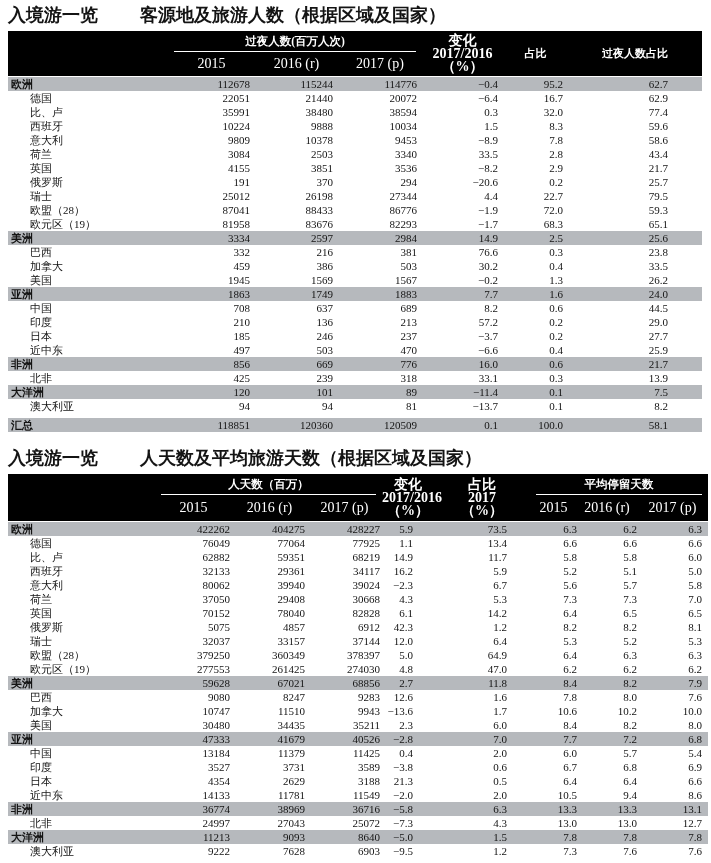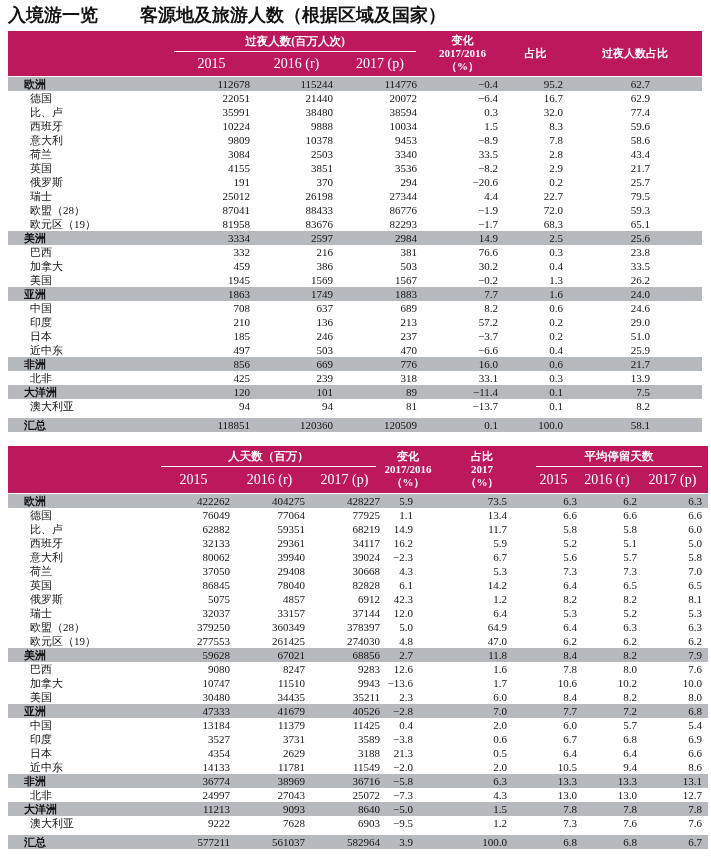--- a/index.html
+++ b/index.html
@@ -7,46 +7,46 @@
   .page{width:711px;box-sizing:border-box;padding:3px 0 0 8px;}
 
   .tbl-title{font-size:18px;font-weight:700;margin:0 0 4px 0;white-space:nowrap;}
   .tbl-title .t-desc{margin-left:42px;}
   .block2{margin-top:14px;}
 
   table.rpt{border-collapse:collapse;table-layout:fixed;}
   #t0{width:694px;}
   #t1{width:700px;}
 
-  thead th{background:#be185d;color:#ffffff;font-weight:400;font-size:11px;
+  thead th{background:#000000;color:#ffffff;font-weight:400;font-size:11px;
            padding:0;vertical-align:middle;text-align:center;}
   .g-label{display:block;margin:4px 6px 0 6px;padding:0 0 3px 0;
            border-bottom:1px solid #ffffff;text-align:center;font-weight:700;
            font-size:11.5px;line-height:13px;}
   .th-year{font-size:14px;}
   #t0 .h-years th{height:24px;}
   #t1 .h-years th{height:26px;}
-  .th-stack div{line-height:13px;font-weight:700;font-size:11px;}
+  .th-stack div{line-height:13px;font-weight:700;font-size:14px;}
   .th-mid div{font-weight:700;font-size:11px;}
 
   tbody td{font-size:11px;height:14px;line-height:14px;padding:0;
            text-align:right;white-space:nowrap;overflow:hidden;}
-  td.name{text-align:left;padding-left:16px;font-weight:700;}
+  td.name{text-align:left;padding-left:3px;font-weight:700;}
   tr.row-country td.name{padding-left:22px;font-weight:400;}
   tr.row-region td,tr.row-total td{background:#b6b9bd;}
   tr.spacer td{height:5px;background:#ffffff;}
   tbody tr:first-child td{border-top:1px solid #ffffff;}
 
   
   #t0 td:nth-child(2){padding-right:5px;text-align:right;}
   #t0 td:nth-child(3){padding-right:5px;}
   #t0 td:nth-child(4){padding-right:5px;}
   #t0 td:nth-child(5){padding-right:5px;margin-top:12px;}
   #t0 td:nth-child(6){padding-right:5px;}
-  #t0 td:nth-child(7){padding-right:52px;text-align:right;}
+  #t0 td:nth-child(7){padding-right:34px;text-align:right;}
 
   
   #t1 td:nth-child(2){padding-right:2px;}
   #t1 td:nth-child(3){padding-right:2px;}
   #t1 td:nth-child(4){padding-right:2px;}
   #t1 td:nth-child(5){padding-right:21px;}
   #t1 td:nth-child(6){padding-right:23px;}
   #t1 td:nth-child(7){padding-right:0;}
   #t1 td:nth-child(8){padding-right:0;}
   #t1 td:nth-child(9){padding-right:6px;}
@@ -240,39 +240,39 @@
             <td>1.6</td>
             <td>24.0</td>
           </tr>
           <tr class="row-country">
             <td class="name">中国</td>
             <td>708</td>
             <td>637</td>
             <td>689</td>
             <td>8.2</td>
             <td>0.6</td>
-            <td>24.6</td>
+            <td>44.5</td>
           </tr>
           <tr class="row-country">
             <td class="name">印度</td>
             <td>210</td>
             <td>136</td>
             <td>213</td>
             <td>57.2</td>
             <td>0.2</td>
             <td>29.0</td>
           </tr>
           <tr class="row-country">
             <td class="name">日本</td>
             <td>185</td>
             <td>246</td>
             <td>237</td>
             <td>−3.7</td>
             <td>0.2</td>
-            <td>51.0</td>
+            <td>27.7</td>
           </tr>
           <tr class="row-country">
             <td class="name">近中东</td>
             <td>497</td>
             <td>503</td>
             <td>470</td>
             <td>−6.6</td>
             <td>0.4</td>
             <td>25.9</td>
           </tr>
@@ -322,20 +322,23 @@
             <td>120509</td>
             <td>0.1</td>
             <td>100.0</td>
             <td>58.1</td>
           </tr>
         </tbody>
     </table>
   </div>
 
   <div class="block2">
+    <div class="tbl-title">
+      <span class="t-label">入境游一览</span><span class="t-desc">人天数及平均旅游天数（根据区域及国家）</span>
+    </div>
 
     <table class="rpt" id="t1">
       <colgroup>
         <col style="width:147px">
           <col style="width:77px">
           <col style="width:75px">
         <col style="width:75px">
           <col style="width:52px">
           <col style="width:96px">
         <col style="width:47px">
@@ -433,21 +436,21 @@
             <td>29408</td>
             <td>30668</td>
             <td>4.3</td>
             <td>5.3</td>
             <td>7.3</td>
             <td>7.3</td>
             <td>7.0</td>
           </tr>
           <tr class="row-country">
             <td class="name">英国</td>
-            <td>86845</td>
+            <td>70152</td>
             <td>78040</td>
             <td>82828</td>
             <td>6.1</td>
             <td>14.2</td>
             <td>6.4</td>
             <td>6.5</td>
             <td>6.5</td>
           </tr>
           <tr class="row-country">
             <td class="name">俄罗斯</td>

